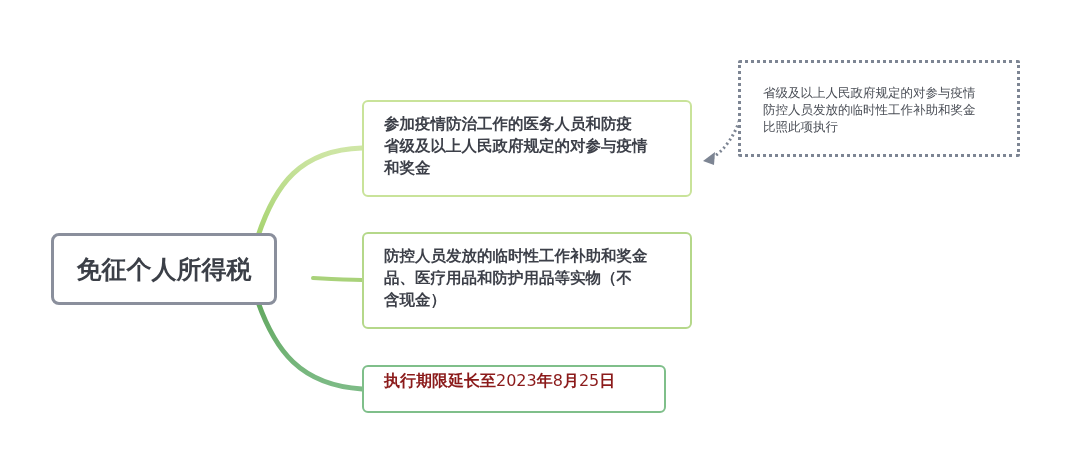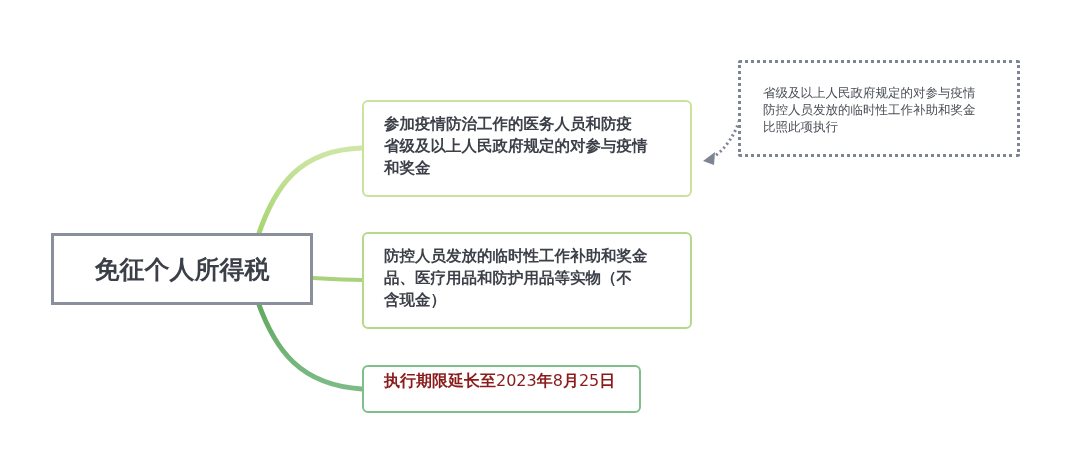--- a/index.html
+++ b/index.html
@@ -1,30 +1,30 @@
 <!DOCTYPE html>
 <html><head>
 <meta charset="utf-8">
 <style>
   html, body { margin: 0; padding: 0; background: #ffffff; }
   body { width: 1080px; height: 463px; position: relative; overflow: hidden;
          font-family: "DejaVu Sans", "Liberation Sans", sans-serif; }
   .canvas { position: absolute; left: 0; top: 0; width: 1080px; height: 463px; }
   svg.links { position: absolute; left: 0; top: 0; }
   .node { position: absolute; box-sizing: border-box; background: #ffffff; }
-  .root { left: 51px; top: 233px; width: 262px; height: 72px;
-          border: 3px solid #8a8f9c; border-radius: 0;
+  .root { left: 51px; top: 233px; width: 226px; height: 72px;
+          border: 3px solid #8a8f9c; border-radius: 8px;
           display: flex; align-items: center; justify-content: center;
           color: #3b3f47; font-size: 25px; font-weight: bold; }
   .branch { border: 2px solid #c5e08f; border-radius: 6px;
             color: #3d4049; font-size: 15.5px; font-weight: bold;
             line-height: 22px; padding: 11px 16px 15px 20px; }
   .b1 { left: 362px; top: 100px; width: 330px; height: 97px; border-color: #c9e39a; }
   .b2 { left: 362px; top: 232px; width: 330px; height: 97px; border-color: #b5d88a; }
-  .b3 { left: 362px; top: 365px; width: 279px; height: 48px; border-color: #7fbf8a;
+  .b3 { left: 362px; top: 365px; width: 304px; height: 48px; border-color: #7fbf8a;
         color: #8b1a1a; font-size: 16px; padding: 0 0 16px 20px;
         display: flex; align-items: center; }
   .b3 .num { font-weight: normal; }
   .note { left: 738px; top: 60px; width: 282px; height: 97px;
           border: 3px dotted #7d8593; border-radius: 2px;
           color: #4a4e56; font-size: 12.5px; font-weight: normal;
           line-height: 17px; padding: 21px 12px 0 22px; }
 </style>
 </head>
 <body>

